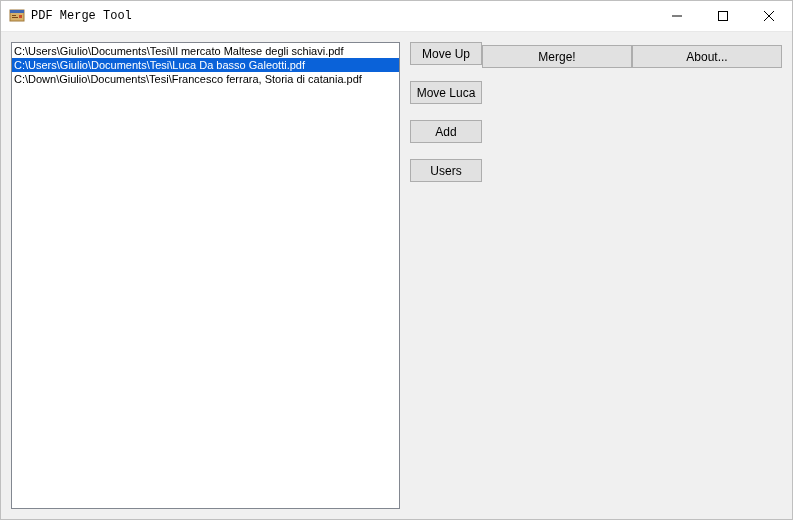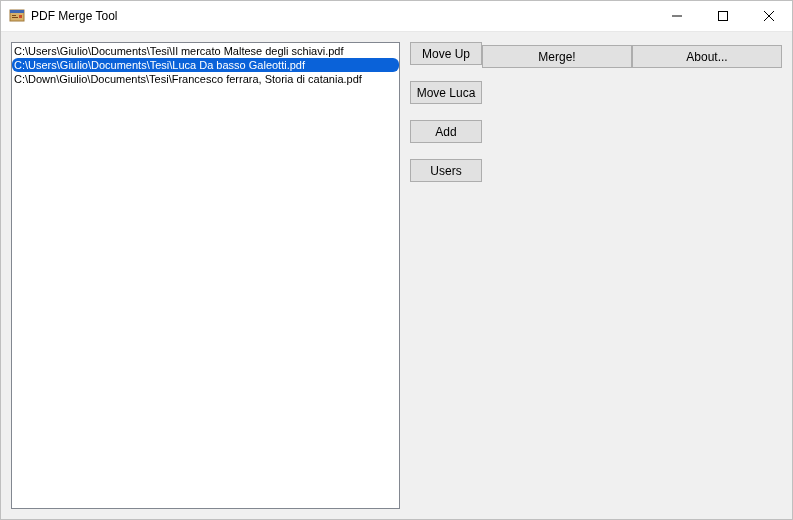--- a/index.html
+++ b/index.html
@@ -21,20 +21,21 @@
     flex-direction: column;
   }
   .titlebar {
     height: 31px;
     display: flex;
     align-items: center;
     justify-content: space-between;
     padding-left: 8px;
     background: #ffffff;
     border-bottom: 1px solid #e8e8e8;
+    font-family: Liberation Mono, monospace;
   }
   .titlebar-left {
     display: flex;
     align-items: center;
     gap: 6px;
   }
   .app-icon {
     width: 16px;
     height: 16px;
     display: inline-flex;
@@ -82,21 +83,20 @@
     font-size: 11px;
     line-height: 14px;
     padding: 0 2px;
     color: #000;
     white-space: nowrap;
     font-family: Tahoma, "Segoe UI", sans-serif;
   }
   .list-item.selected {
     background: #0a62d9;
     color: #ffffff;
-    border-radius: 6px;
   }
   .side-buttons {
     width: 72px;
     display: flex;
     flex-direction: column;
     gap: 16px;
     padding-top: 0;
   }
   .btn {
     background: #e1e1e1;

